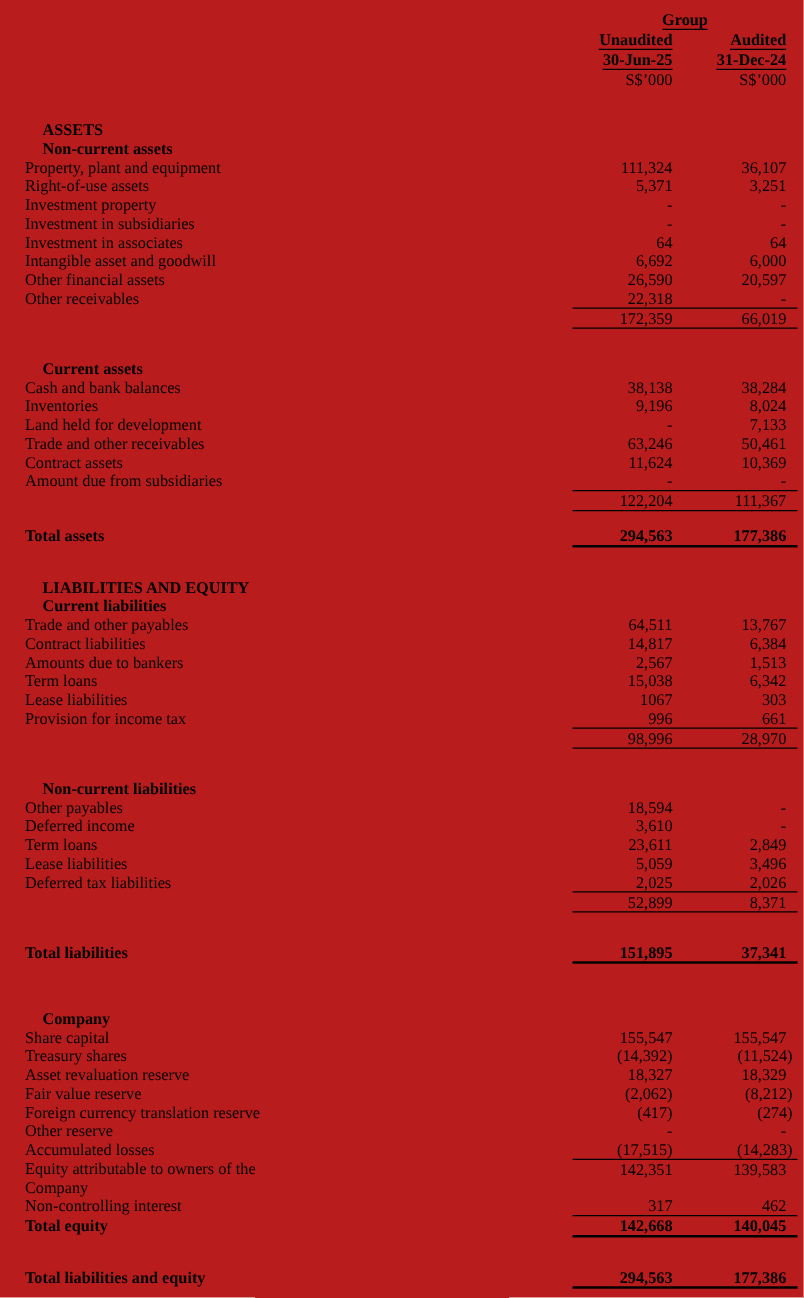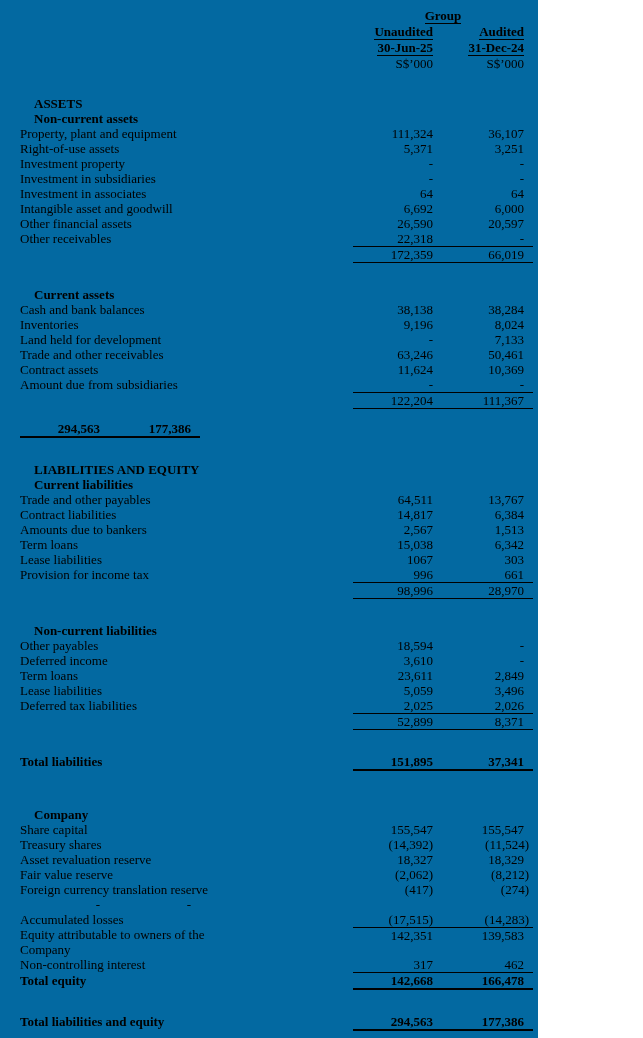--- a/index.html
+++ b/index.html
@@ -5,26 +5,26 @@
   html, body {
     margin: 0;
     padding: 0;
     background: #ffffff;
     color: #000000;
     font-family: "Liberation Serif", "DejaVu Serif", serif;
     font-size: 13px;
   }
   .page {
     position: relative;
-    width: 538px;
+    width: 643px;
     height: 1038px;
     box-sizing: border-box;
     padding: 8px 5px 0 20px;
     overflow: hidden;
-    background: #0369a1;
+    background: #b91c1c;
   }
   
   .finhead {
     display: flex;
     flex-direction: column;
     align-items: flex-end;
     margin-bottom: 24px;
   }
   .hblock { width: 180px; }
   .hrow { line-height: 15.5px; }
@@ -242,20 +242,21 @@
     </span>
   </div>
       <div class="row t-spacer">
     <span class="lbl"></span>
     <span class="vals">
       <span class="v1"></span>
       <span class="v2"></span>
     </span>
   </div>
       <div class="row t-total">
+    <span class="lbl">Total assets</span>
     <span class="vals">
       <span class="v1">294,563</span>
       <span class="v2">177,386</span>
     </span>
   </div>
       <div class="row t-spacer">
     <span class="lbl"></span>
     <span class="vals">
       <span class="v1"></span>
       <span class="v2"></span>
@@ -472,20 +473,21 @@
     </span>
   </div>
       <div class="row t-item">
     <span class="lbl">Foreign currency translation reserve</span>
     <span class="vals">
       <span class="v1 paren">(417)</span>
       <span class="v2 paren">(274)</span>
     </span>
   </div>
       <div class="row t-item">
+    <span class="lbl">Other reserve</span>
     <span class="vals">
       <span class="v1">-</span>
       <span class="v2">-</span>
     </span>
   </div>
       <div class="row t-item">
     <span class="lbl">Accumulated losses</span>
     <span class="vals">
       <span class="v1 paren">(17,515)</span>
       <span class="v2 paren">(14,283)</span>
@@ -503,21 +505,21 @@
     <span class="lbl">Non-controlling interest</span>
     <span class="vals">
       <span class="v1">317</span>
       <span class="v2">462</span>
     </span>
   </div>
       <div class="row t-total">
     <span class="lbl">Total equity</span>
     <span class="vals">
       <span class="v1">142,668</span>
-      <span class="v2">166,478</span>
+      <span class="v2">140,045</span>
     </span>
   </div>
       <div class="row t-spacer">
     <span class="lbl"></span>
     <span class="vals">
       <span class="v1"></span>
       <span class="v2"></span>
     </span>
   </div>
       <div class="row t-spacer">

